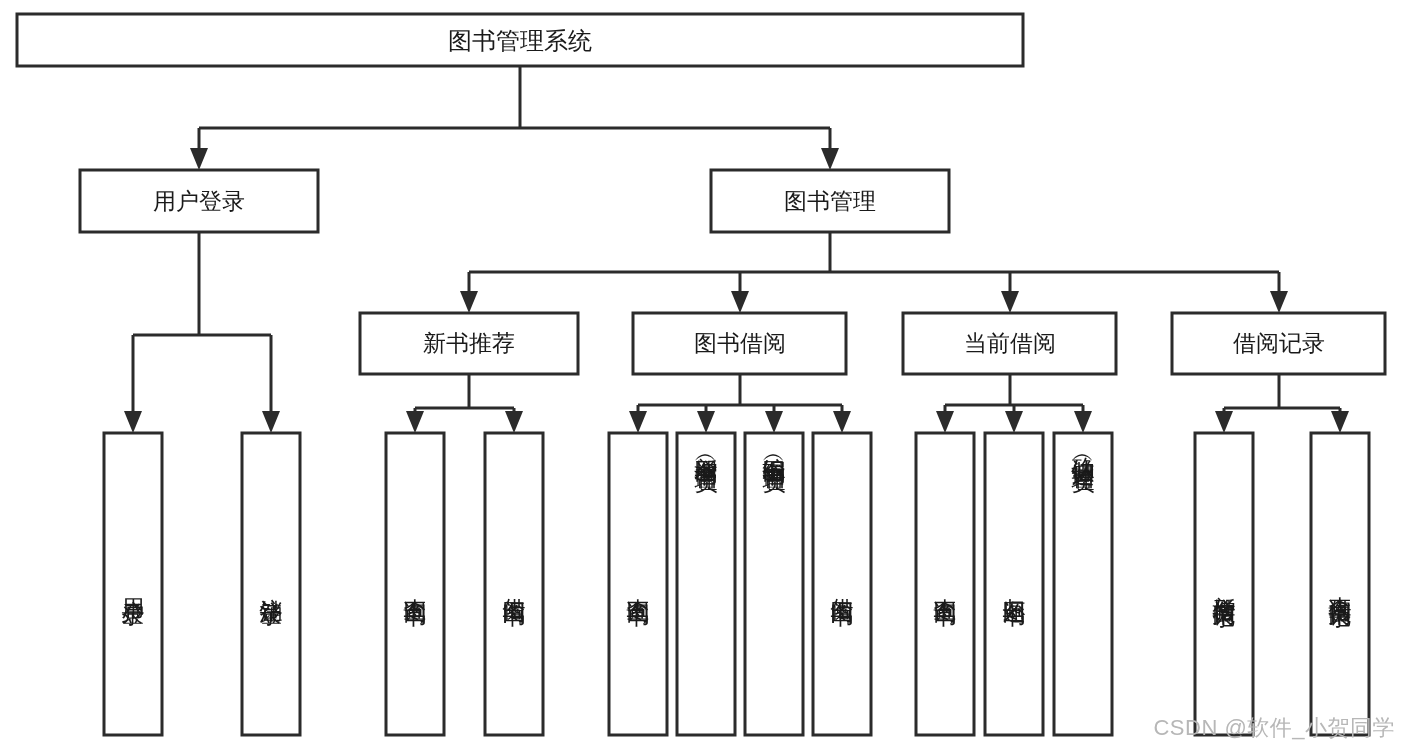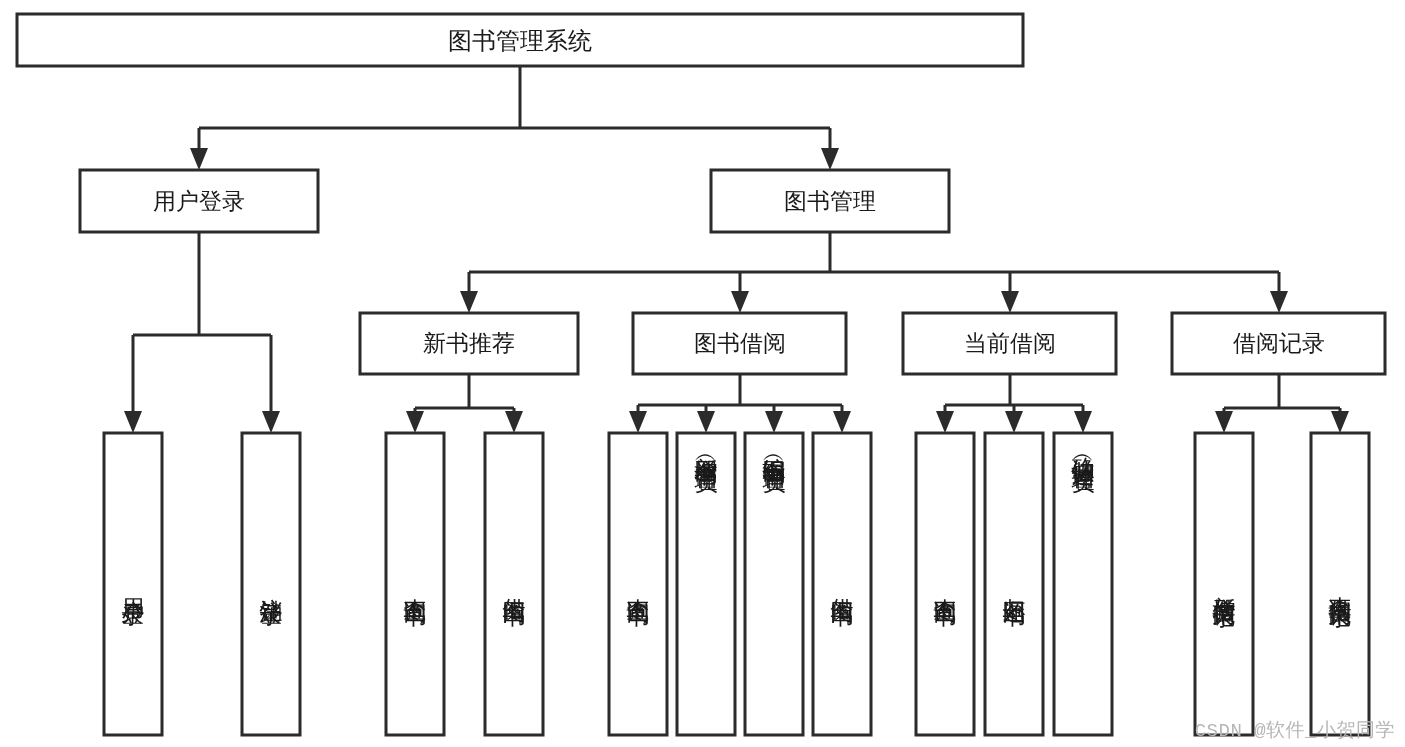--- a/index.html
+++ b/index.html
@@ -68,22 +68,22 @@
     stroke-linecap: butt;
   }
   .arrow-head {
     fill: #2b2b2b;
     stroke: none;
   }
   .watermark {
     position: absolute;
     right: 10px;
     bottom: 4px;
-    font-family: Liberation Mono, monospace;
-    font-size: 19px;
+    font-family: Liberation Sans, sans-serif;
+    font-size: 22px;
     color: #b7b7b7;
     letter-spacing: 0.5px;
     white-space: nowrap;
     user-select: none;
   }
 </style>
 </head>
 <body>
 
 <div id="diagram-root">

